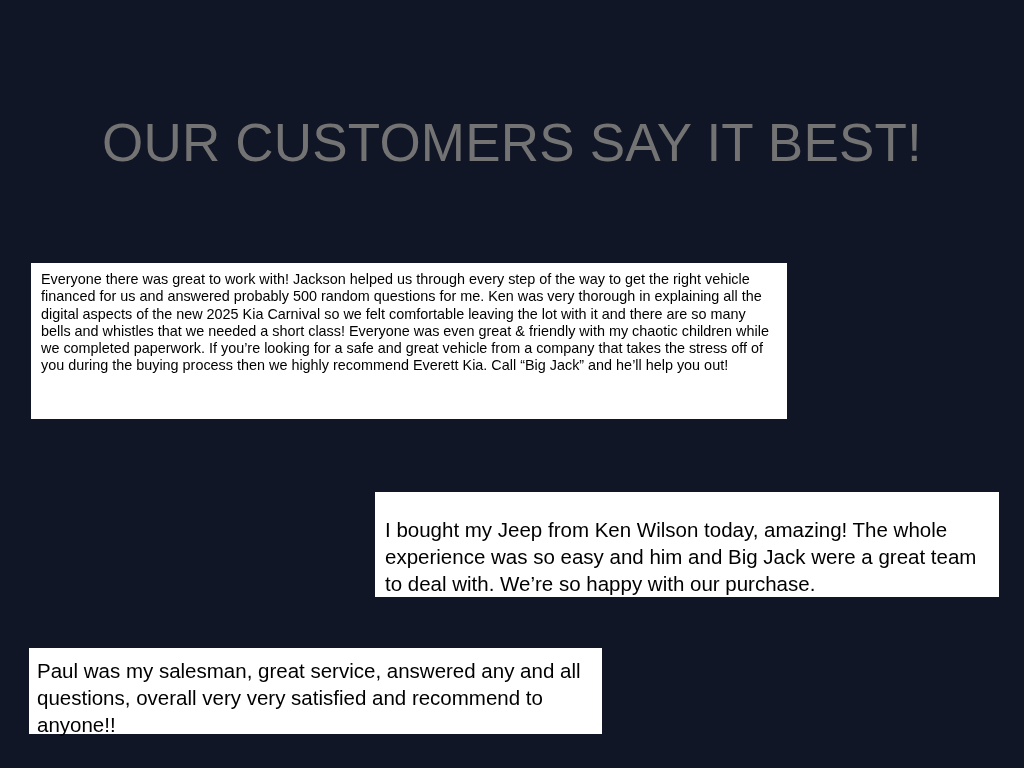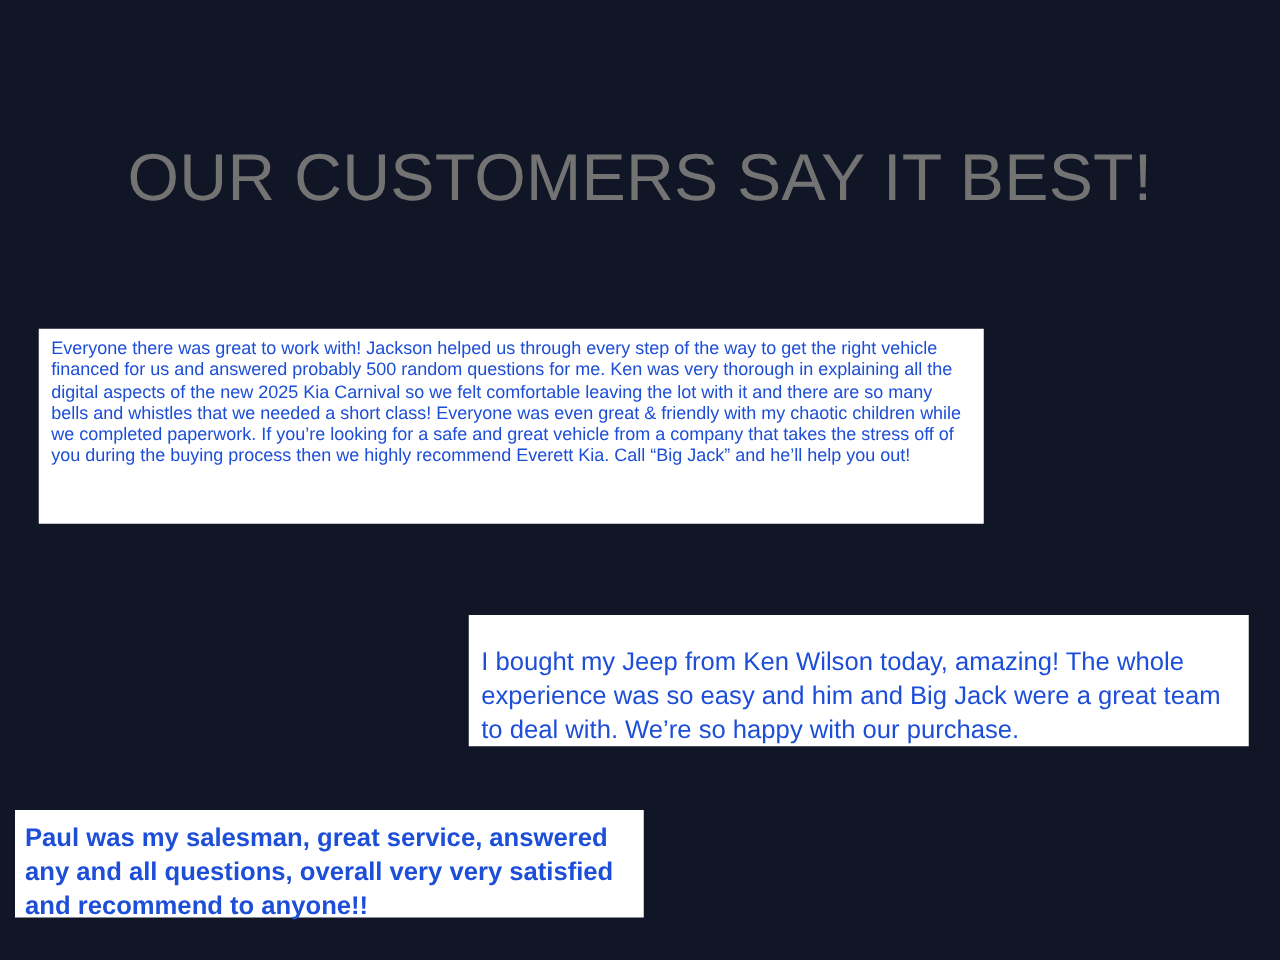--- a/index.html
+++ b/index.html
@@ -34,21 +34,21 @@
   }
   .quote-box {
     position: absolute;
     background: #ffffff;
     color: #000000;
     font-family: "Liberation Sans", sans-serif;
     box-sizing: border-box;
   }
   .quote-text {
     margin: 0;
-    color: #1d4ed8;
+    color: #000000;
   }
   #quote-box-1 {
     left: 31px;
     top: 263px;
     width: 756px;
     height: 156px;
     padding: 8px 10px 8px 10px;
   }
   #quote-box-1 .quote-text {
     font-size: 14.4px;
@@ -61,26 +61,25 @@
     width: 624px;
     height: 105px;
     padding: 24px 12px 12px 10px;
   }
   #quote-box-2 .quote-text {
     font-size: 20.5px;
     line-height: 27px;
     letter-spacing: 0px;
   }
   #quote-box-3 {
-    left: 12px;
+    left: 29px;
     top: 648px;
-    width: 503px;
+    width: 573px;
     height: 86px;
     padding: 9px 10px 9px 8px;
-    font-weight: bold;
   }
   #quote-box-3 .quote-text {
     font-size: 20.5px;
     line-height: 27px;
     letter-spacing: 0px;
   }
 </style>
 </head>
 <body>
 

